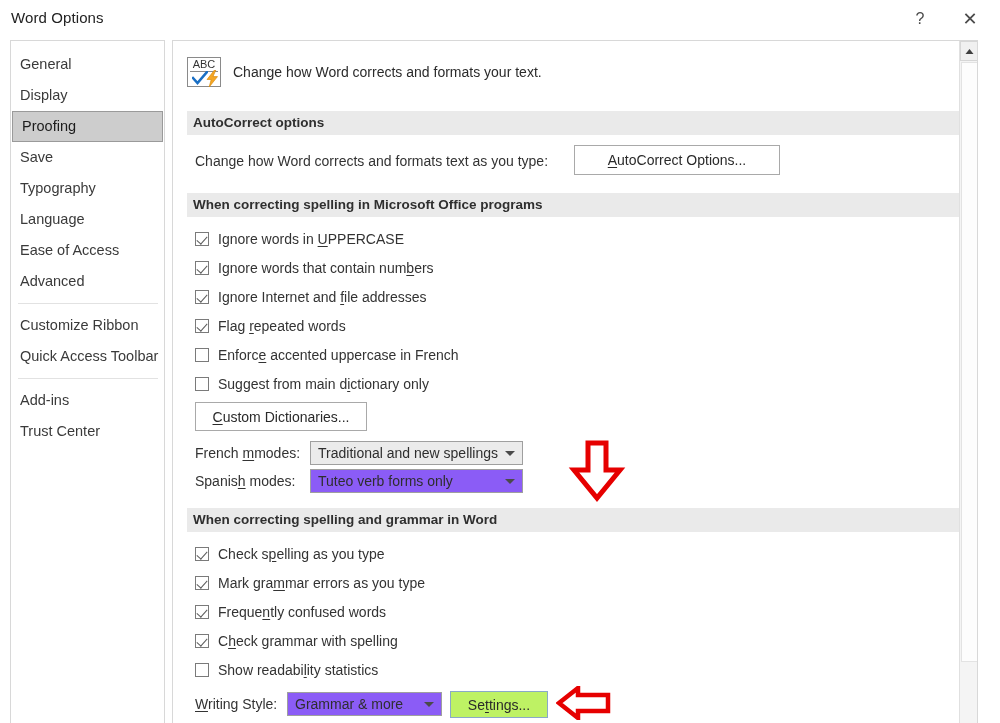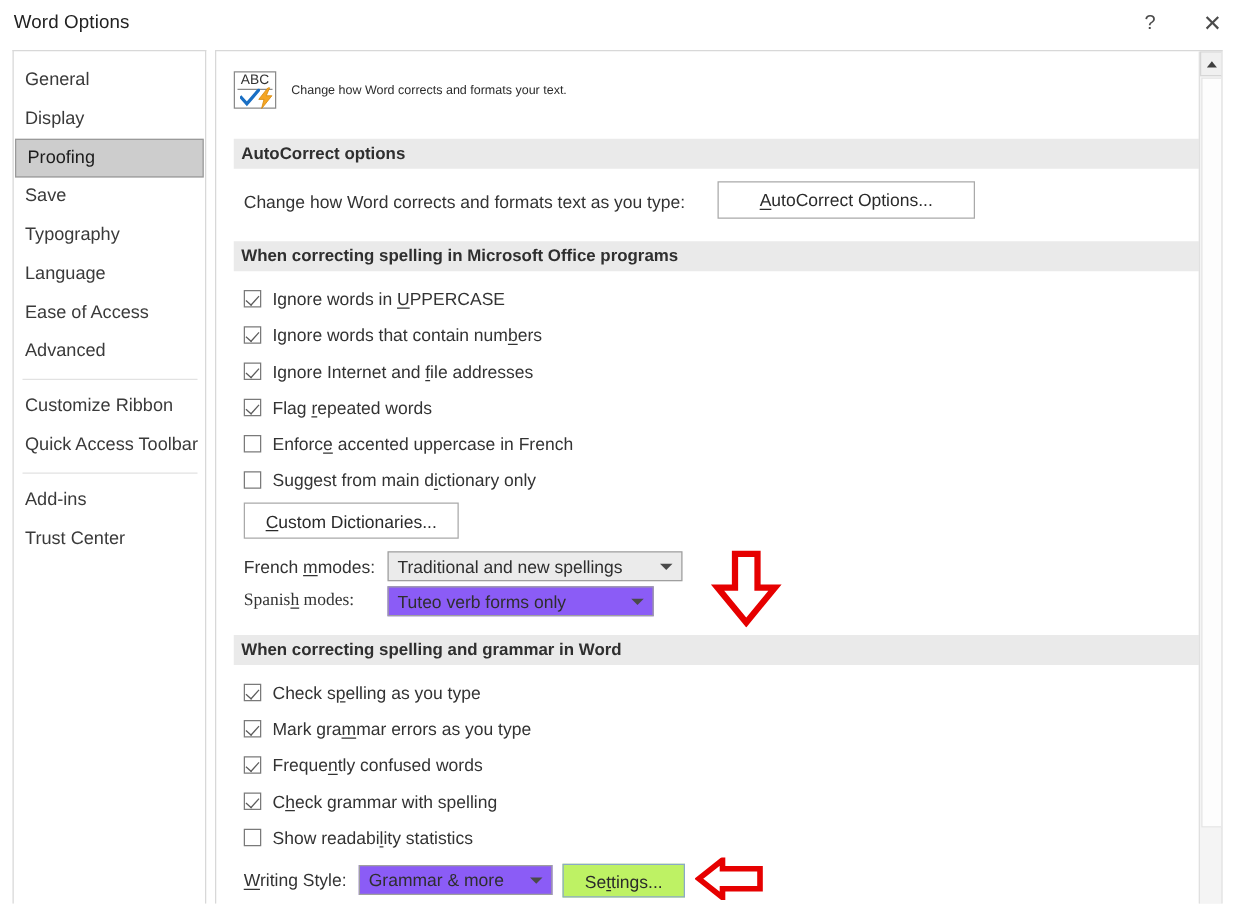--- a/index.html
+++ b/index.html
@@ -106,21 +106,21 @@
   .abc-icon .abc-check {
     position: absolute; left: 4px; top: 13px;
     width: 16px; height: 15px;
   }
   .abc-icon .abc-bolt {
     position: absolute; right: 1px; top: 12px;
     width: 13px; height: 17px;
   }
   .hdr-text {
     margin-left: 12px;
-    font-size: 10px; color: #2b2b2b;
+    font-size: 14px; color: #2b2b2b;
   }
 
   
   .sec-head {
     position: absolute; left: 14px;
     width: 778px; height: 24px;
     background: #eaeaea;
     font-size: 13.5px; font-weight: bold;
     color: #2f2f2f;
     padding-left: 6px;
@@ -307,26 +307,26 @@
       <div class="cb-row" style="top:335px;">
         <span class="cb"></span>
         <span class="cb-label"><span>Suggest from main d</span><span class="acc">i</span><span>ctionary only</span></span>
       </div>
 
       <div class="btn" style="left:22px; top:361px; width:172px; height:29px;">
         <span><span class="acc">C</span><span>ustom Dictionaries...</span></span>
       </div>
 
       <div class="row-label" style="left:22px; top:404px;"><span>French </span><span class="acc">m</span><span>modes:</span></div>
-      <div class="dd shaded" style="left:137px; top:400px; width:236px;">
+      <div class="dd shaded" style="left:137px; top:400px; width:213px;">
         <span>Traditional and new spellings</span>
         <span class="caret"></span>
       </div>
 
-      <div class="row-label" style="left:22px; top:432px;font-family:Liberation Serif, serif;"><span>Spanis</span><span class="acc">h</span><span> modes:</span></div>
+      <div class="row-label" style="left:22px; top:432px;"><span>Spanis</span><span class="acc">h</span><span> modes:</span></div>
       <div class="dd" style="left:137px; top:428px; width:213px;">
         <span>Tuteo verb forms only</span>
         <span class="caret"></span>
       </div>
 
       <div class="sec-head" style="top:467px;">When correcting spelling and grammar in Word</div>
 
       <div class="cb-row" style="top:505px;">
         <span class="cb checked"></span>
         <span class="cb-label"><span>Check s</span><span class="acc">p</span><span>elling as you type</span></span>

